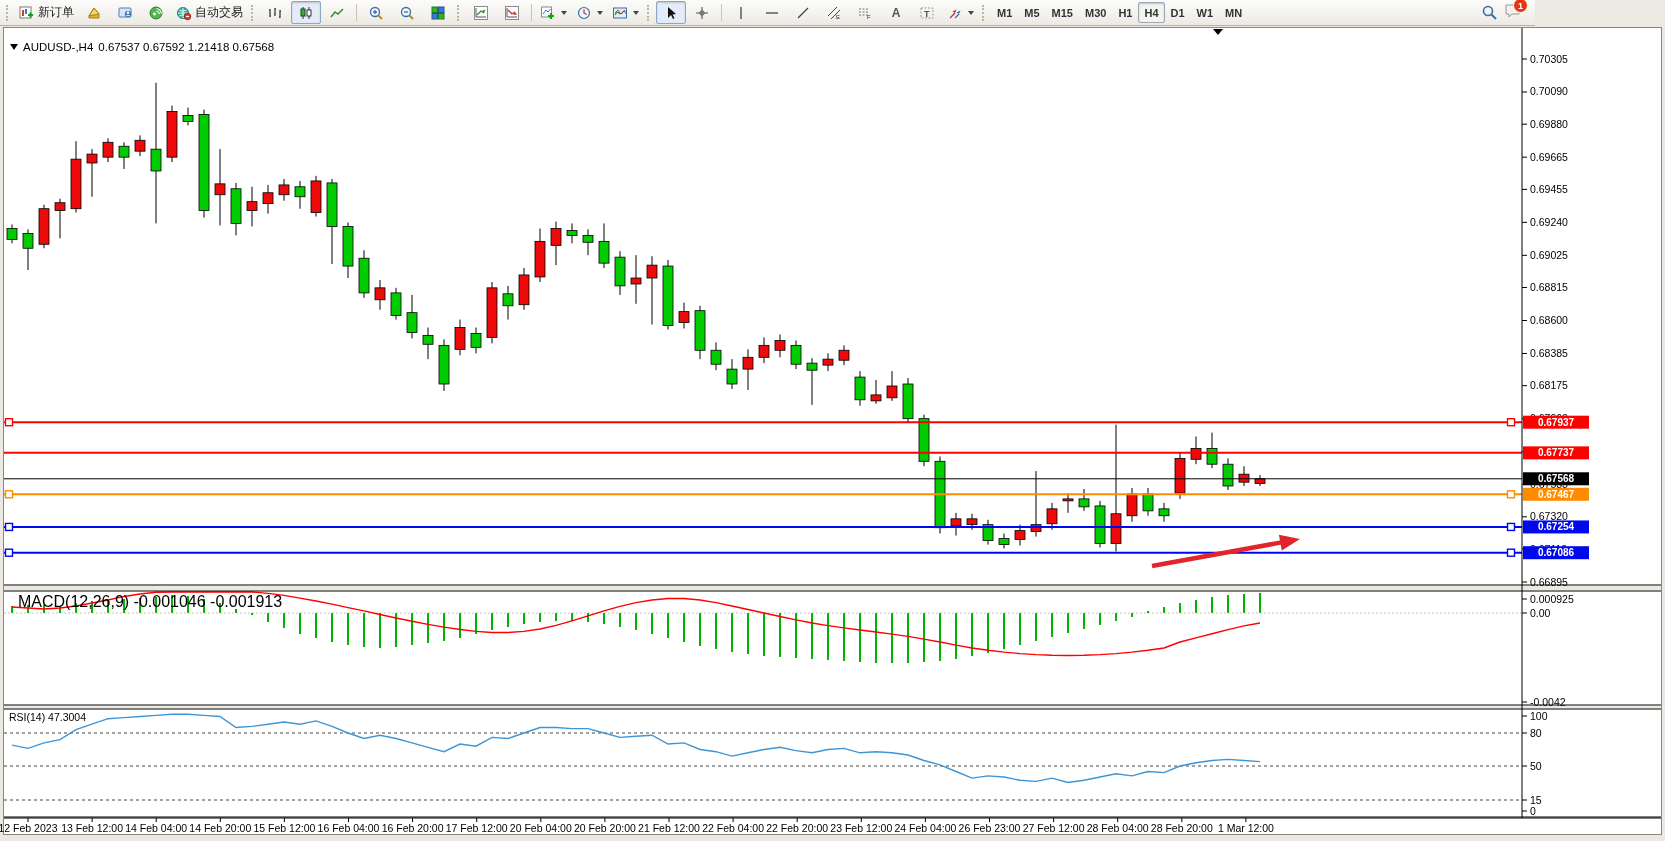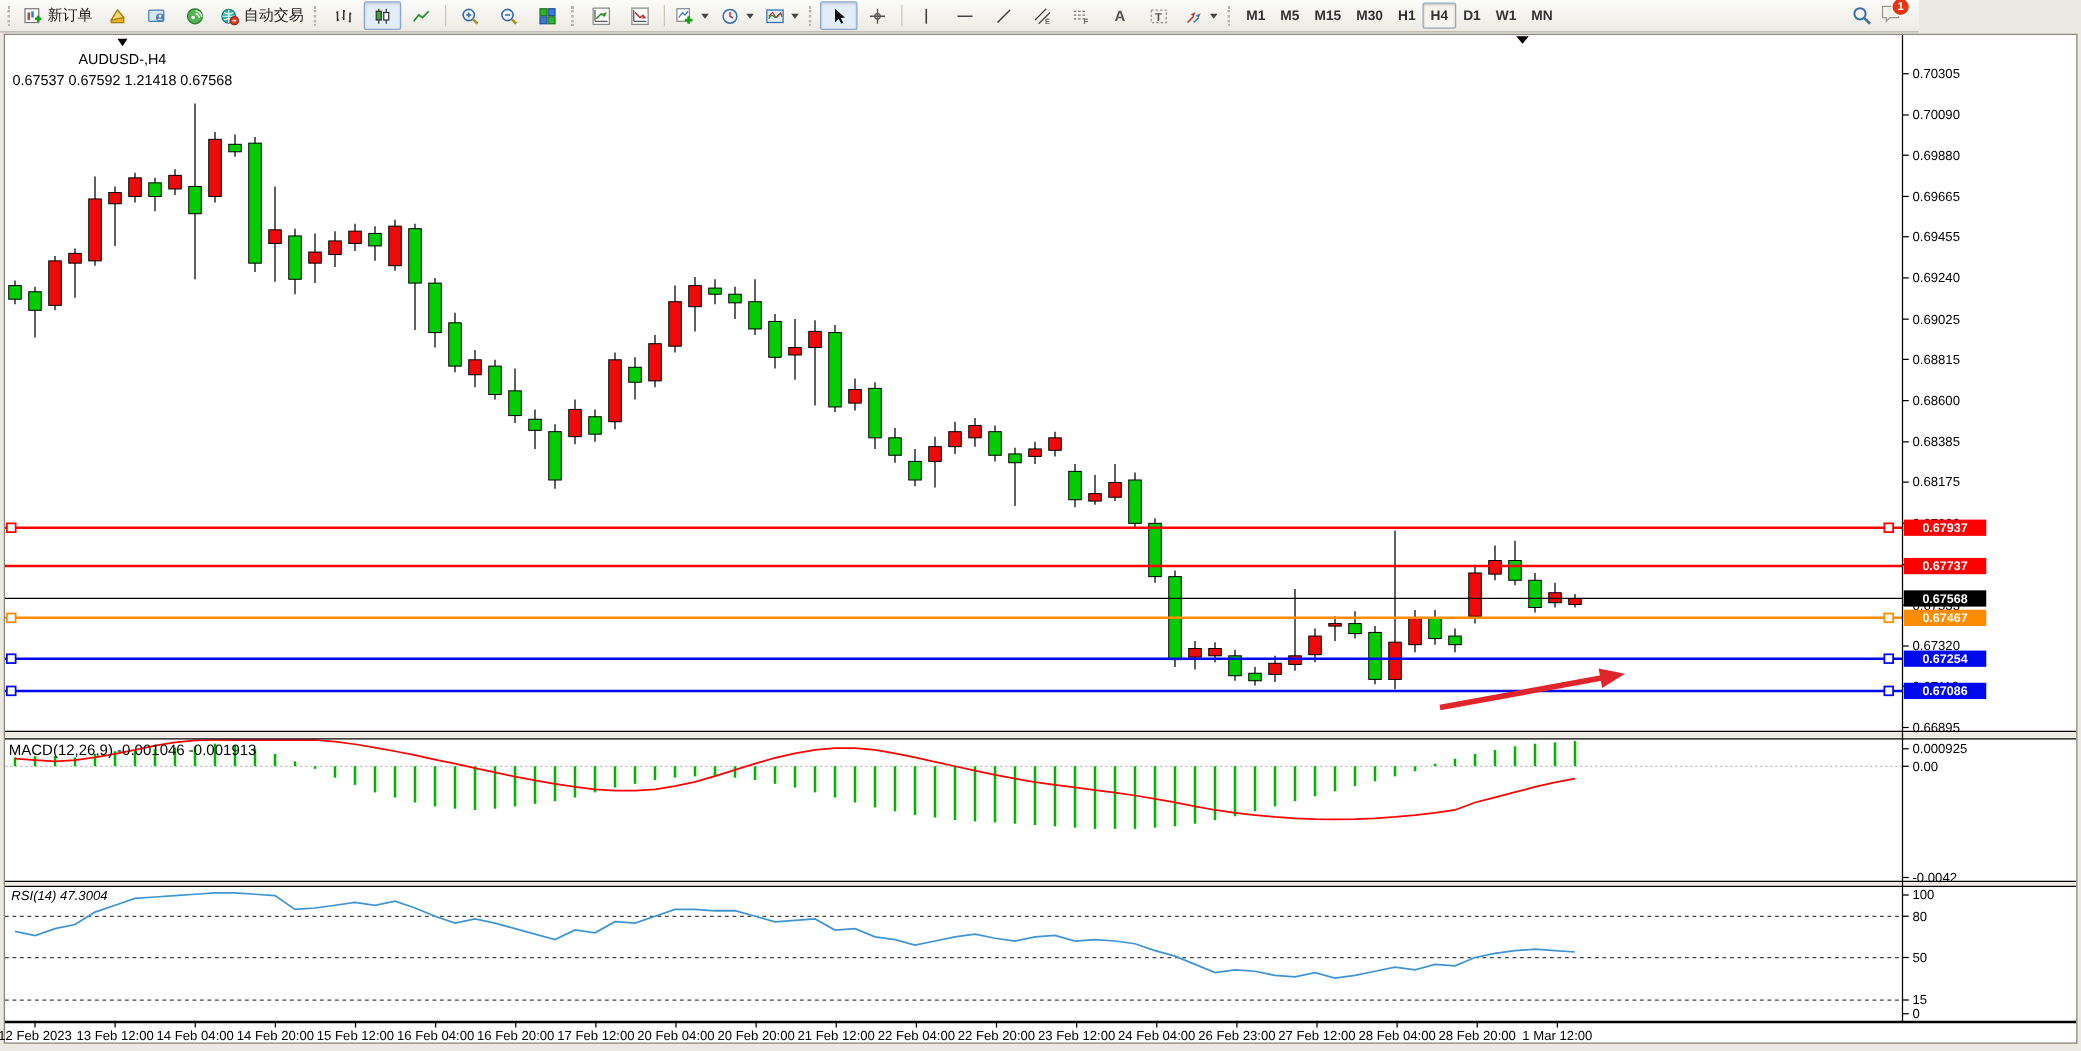--- a/index.html
+++ b/index.html
@@ -15,23 +15,23 @@
   .grip{width:3px;height:16px;border-left:2px dotted #b9b5ac;margin:0 3px;}
   .caret{width:0;height:0;border-left:3px solid transparent;border-right:3px solid transparent;border-top:4px solid #444;margin-left:2px;}
   .tf-btn{height:19px;padding:0 5px;font-size:11px;color:#333;display:flex;align-items:center;border:1px solid transparent;border-radius:2px;}
   .tf-btn.active{background:#f5f4ef;border-color:#9aa7b8;box-shadow:inset 0 1px 2px rgba(0,0,0,.2);}
   .tool-letter{font-size:12px;font-weight:bold;color:#555;}
   .right-tools{margin-left:auto;display:flex;align-items:center;gap:6px;padding-right:10px;}
   .badge{position:absolute;top:-4px;right:-6px;background:#e8350f;color:#fff;border-radius:50%;width:13px;height:13px;
     font-size:9px;font-weight:bold;display:flex;align-items:center;justify-content:center;border:1px solid #fff;}
   
   .ovl{position:absolute;z-index:4;color:#000;}
-  #chart-title{left:10px;top:31px;font-size:11.5px;display:flex;align-items:center;gap:5px;flex-direction:column;}
-  #macd-label{left:7px;top:593px;font-size:12px;}
-  #rsi-label{left:9px;top:711px;font-size:10.5px;font-style:italic;}
+  #chart-title{left:10px;top:41px;font-size:11.5px;display:flex;align-items:center;gap:5px;}
+  #macd-label{left:18px;top:593px;font-size:16px;}
+  #rsi-label{left:9px;top:711px;font-size:10.5px;}
   .tri-down{width:0;height:0;border-left:4px solid transparent;border-right:4px solid transparent;border-top:6px solid #000;display:inline-block;}
   svg text{font-family:"Liberation Sans",sans-serif;}
 </style>
 </head>
 <body>
 
 <div id="app">
 
   <div class="toolbar">
     <div class="grip"></div>

